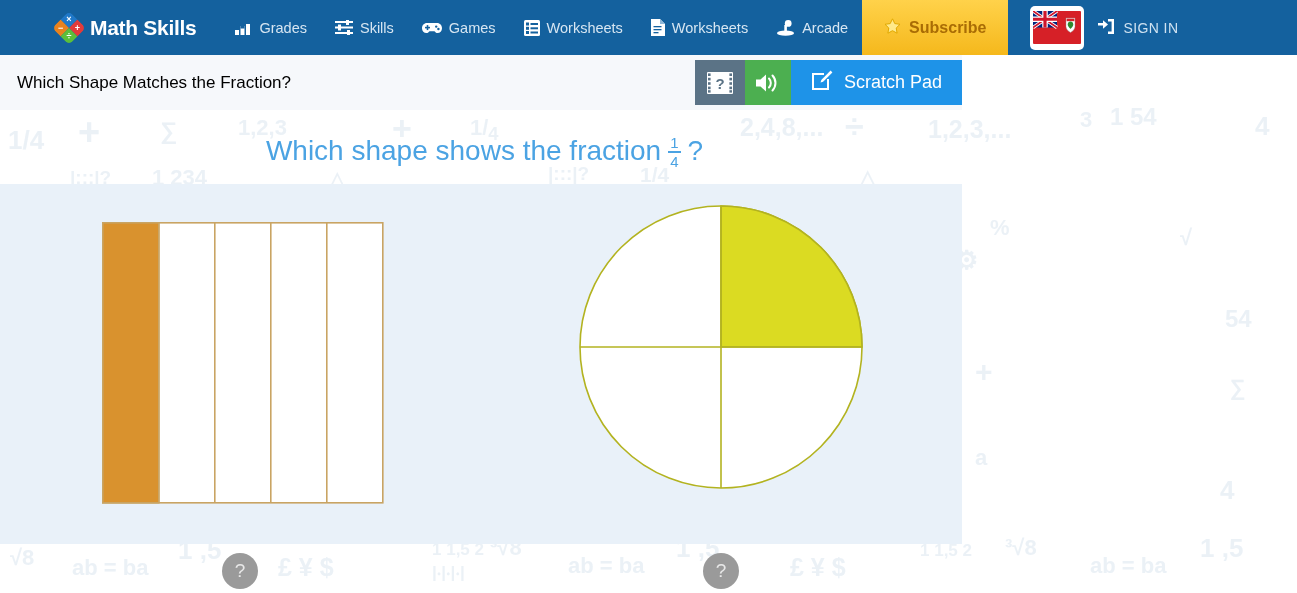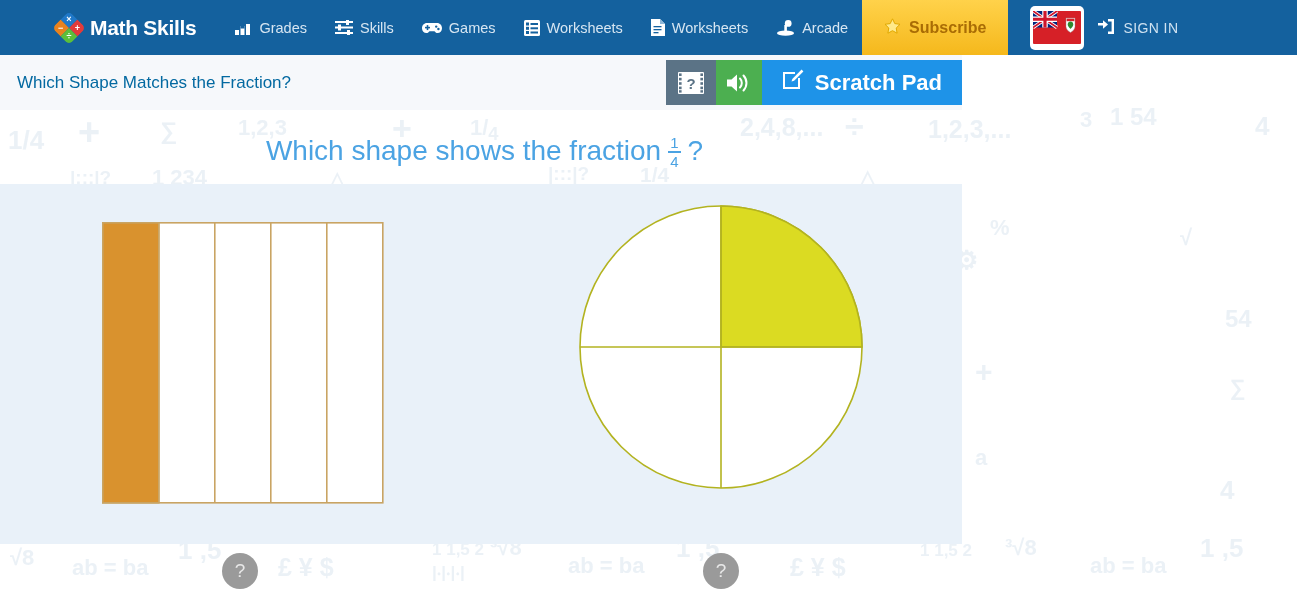--- a/index.html
+++ b/index.html
@@ -67,26 +67,26 @@
     display:flex;align-items:center;justify-content:center;
   }
   .auth{display:flex;align-items:center;gap:8px;color:#cfe2f1;font-size:14px;
         padding:0 14px;height:55px;cursor:pointer;letter-spacing:.4px;}
 
   
   #subbar{
     position:absolute;left:0;top:55px;width:962px;height:55px;
     background:#f6f8fb;z-index:15;display:flex;align-items:center;
   }
-  #subbar .title{margin-left:17px;color:#0369a1;font-size:17px;text-align:center;}
+  #subbar .title{margin-left:17px;color:#000000;font-size:17px;text-align:center;}
   .tool-group{position:absolute;right:0;top:5px;display:flex;height:45px;}
   .tool-btn{display:flex;align-items:center;justify-content:center;cursor:pointer;}
   .tb-video{width:50px;background:#5b7386;}
   .tb-audio{width:46px;background:#4caf50;}
-  .tb-pad{background:#1e93e8;padding:0 20px;gap:11px;color:#fff;font-size:22px;font-weight:700;justify-content:flex-end;}
+  .tb-pad{background:#1e93e8;padding:0 20px;gap:11px;color:#fff;font-size:18px;font-weight:400;justify-content:flex-end;}
 
   
   #question{
     position:absolute;left:0;top:118px;width:962px;height:66px;z-index:10;
     display:flex;align-items:center;justify-content:center;
   }
   #question .qtext{
     color:#4ba3e3;font-size:28px;font-weight:400;
     display:flex;align-items:center;gap:3px;white-space:nowrap;margin-left:7px;
   }

